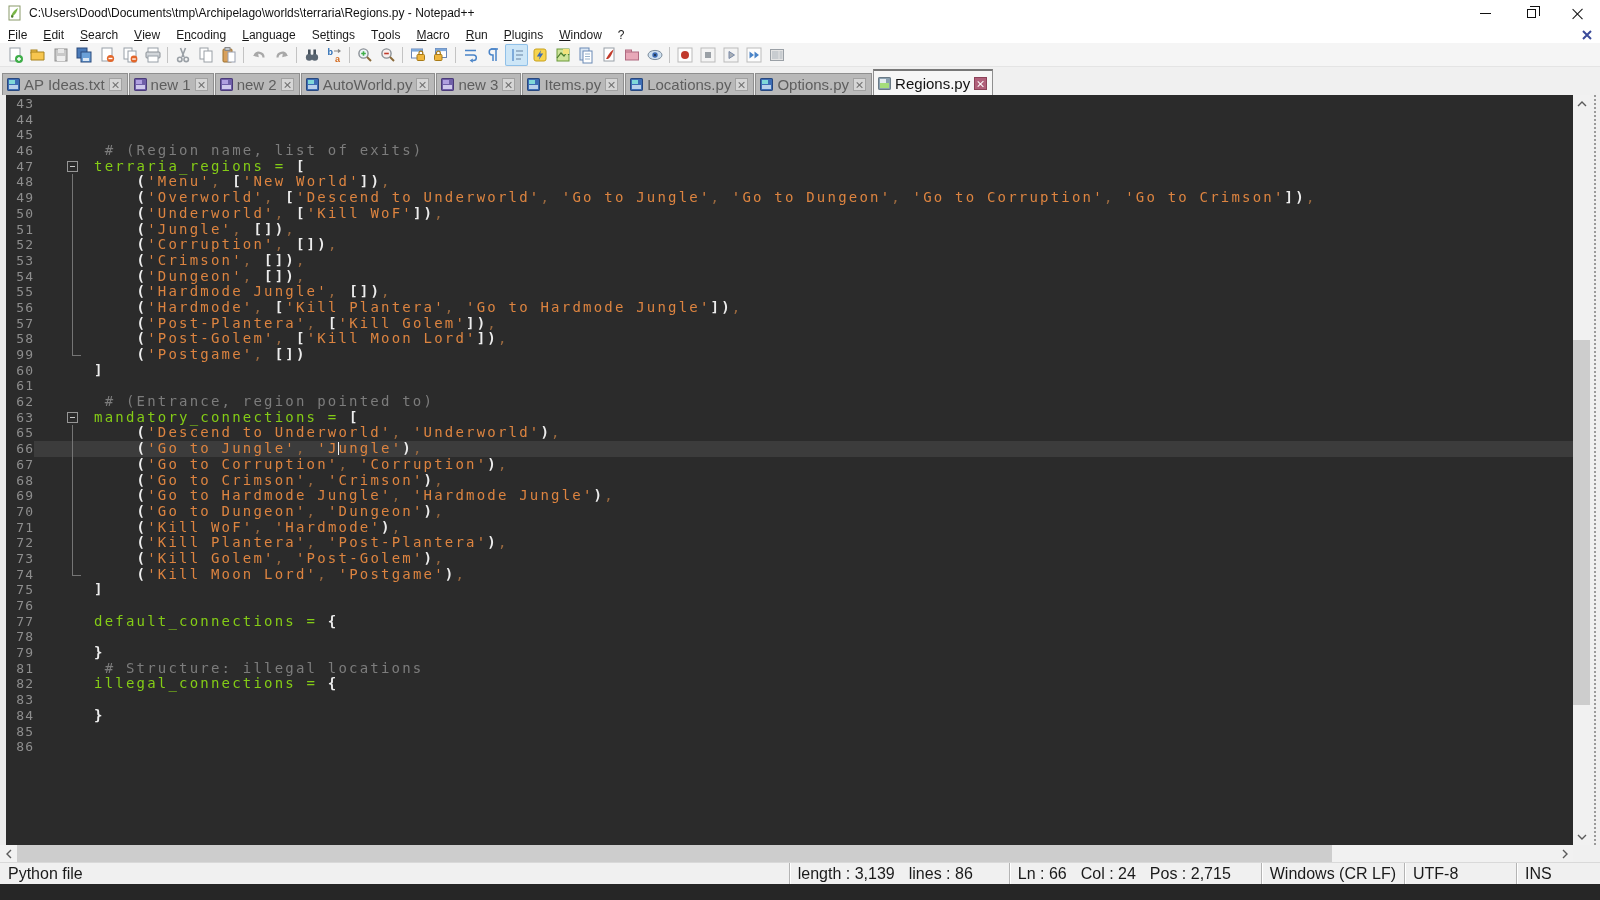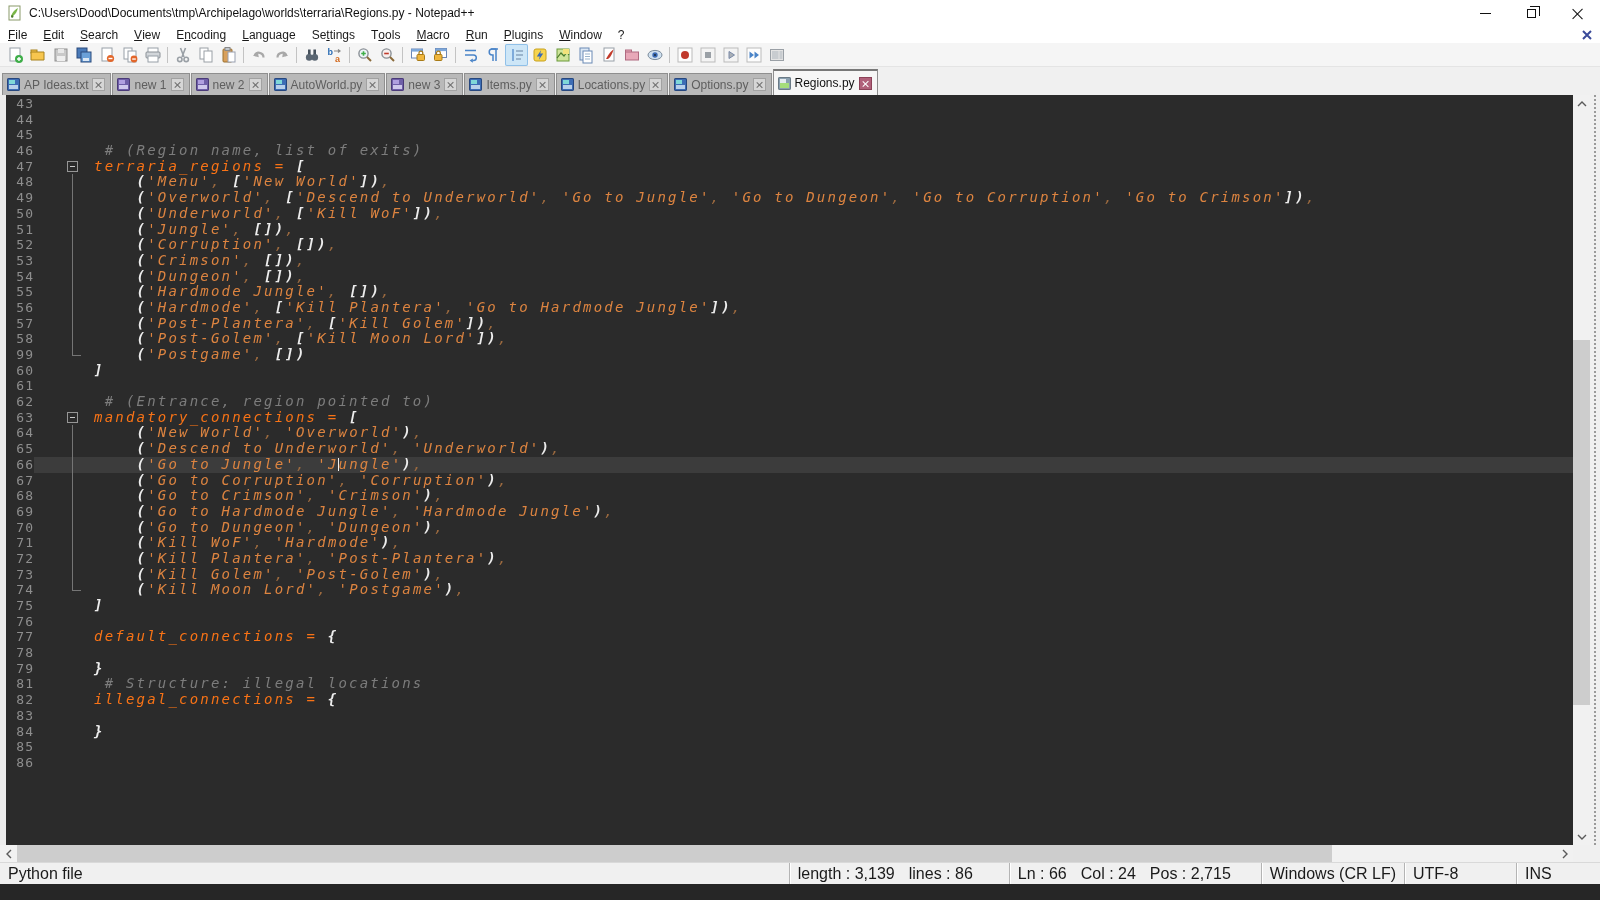--- a/index.html
+++ b/index.html
@@ -29,21 +29,21 @@
 
   
   .toolbar { height:24px; background:#f5f5f5; display:flex; align-items:center; padding-left:3px; flex:0 0 auto; border-bottom:1px solid #e4e4e4; }
   .tb-btn { width:23px; height:22px; display:flex; align-items:center; justify-content:center; border-radius:2px; }
   .tb-btn.pressed { background:#cde6f7; box-shadow:inset 0 0 0 1px #90c0e8; }
   .tb-sep { width:1px; height:16px; background:#c3c3c3; margin:0 3px; }
 
   
   .tabbar { height:28px; background:#f0f0f0; display:flex; align-items:flex-end; padding-left:2px; flex:0 0 auto; }
   .tab { height:22px; margin-right:1px; display:flex; align-items:center; gap:4px; padding:0 5px 0 4px;
-         background:#b9b9b9; border:1px solid #8f8f8f; border-bottom:none; font-size:12px; color:#5e5e5e; white-space:nowrap; }
+         background:#b9b9b9; border:1px solid #8f8f8f; border-bottom:none; font-size:15px; color:#5e5e5e; white-space:nowrap; }
   .tab.active { height:26px; background:#f6f6f6; color:#111; border-top:2px solid #787878; }
   .floppy { width:13px; height:13px; border-radius:2px; position:relative; flex:0 0 auto; }
   .floppy.blue   { background:#3d6db5; box-shadow:inset 0 0 0 1px #27477d; }
   .floppy.blue:before   { content:''; position:absolute; left:2px; top:2px; width:6px; height:4px; background:#7fd8d8; }
   .floppy.blue:after    { content:''; position:absolute; left:2px; bottom:2px; width:9px; height:4px; background:#b8d0ea; }
   .floppy.purple { background:#6f5fa8; box-shadow:inset 0 0 0 1px #4a3a78; }
   .floppy.purple:before { content:''; position:absolute; left:2px; top:2px; width:6px; height:4px; background:#b0a0e0; }
   .floppy.purple:after  { content:''; position:absolute; left:2px; bottom:2px; width:9px; height:4px; background:#cfc8ec; }
   .floppy.green  { background:#8aa0b0; box-shadow:inset 0 0 0 1px #6a7a86; }
   .floppy.green:before  { content:''; position:absolute; left:2px; top:2px; width:6px; height:4px; background:#e4ebf0; }
@@ -62,22 +62,22 @@
               font-family:"DejaVu Sans Mono", monospace; font-size:14px; letter-spacing:2.2px; }
   .ed-row { display:flex; height:15.7px; line-height:15.7px; white-space:pre;gap:10px; }
   .ed-row.cur { background:#3c3c3c; }
   .ln { flex:0 0 28px; text-align:right; color:#8e8e8e; font-size:13px; letter-spacing:1px; background:#2b2b2b; }
   .foldcol { flex:0 0 38px; position:relative; }
   .fbox { position:absolute; left:23px; top:2px; width:11px; height:11px; border:1px solid #969696; background:#2b2b2b; }
   .fbox:after { content:''; position:absolute; left:2px; right:2px; top:4px; height:1px; background:#c8c8c8; }
   .fline:before { content:''; position:absolute; left:28px; top:0; bottom:0; width:1px; background:#757575; }
   .fend:before  { content:''; position:absolute; left:28px; top:0; height:8px; width:1px; background:#757575; }
   .fend:after   { content:''; position:absolute; left:28px; top:8px; width:9px; height:1px; background:#757575; }
-  .code { flex:1 1 auto; padding-left:2px;font-style:italic; }
-  .tk-d { color:#f97316; }
+  .code { flex:1 1 auto; padding-left:2px; }
+  .tk-d { color:#84cc16; }
   .tk-b { color:#ededed; font-weight:bold; }
   .tk-s { color:#dd8440; }
   .tk-p { color:#9c6a3f; }
   .tk-c { color:#7c7c7c; }
   .caret { display:inline-block; width:1.5px; height:13px; background:#f2f2f2; vertical-align:-2px; margin:0 -0.75px; }
 
   
   .vscroll { position:absolute; right:10px; top:0; bottom:0; width:17px; background:#f1f1f1; }
   .varrow { position:absolute; left:0; width:17px; height:17px; display:flex; align-items:center; justify-content:center; background:#f1f1f1; }
   .varrow.up { top:0; } .varrow.down { bottom:0; }
@@ -446,21 +446,20 @@
         <div class="ed-row"><span class="ln">54</span><span class="foldcol fline"></span><span class="code"><span class="tk-d">    </span><span class="tk-b">(</span><span class="tk-s">'Dungeon'</span><span class="tk-p">,</span><span class="tk-d"> </span><span class="tk-b">[])</span><span class="tk-p">,</span></span></div>
         <div class="ed-row"><span class="ln">55</span><span class="foldcol fline"></span><span class="code"><span class="tk-d">    </span><span class="tk-b">(</span><span class="tk-s">'Hardmode Jungle'</span><span class="tk-p">,</span><span class="tk-d"> </span><span class="tk-b">[])</span><span class="tk-p">,</span></span></div>
         <div class="ed-row"><span class="ln">56</span><span class="foldcol fline"></span><span class="code"><span class="tk-d">    </span><span class="tk-b">(</span><span class="tk-s">'Hardmode'</span><span class="tk-p">,</span><span class="tk-d"> </span><span class="tk-b">[</span><span class="tk-s">'Kill Plantera'</span><span class="tk-p">,</span><span class="tk-d"> </span><span class="tk-s">'Go to Hardmode Jungle'</span><span class="tk-b">])</span><span class="tk-p">,</span></span></div>
         <div class="ed-row"><span class="ln">57</span><span class="foldcol fline"></span><span class="code"><span class="tk-d">    </span><span class="tk-b">(</span><span class="tk-s">'Post-Plantera'</span><span class="tk-p">,</span><span class="tk-d"> </span><span class="tk-b">[</span><span class="tk-s">'Kill Golem'</span><span class="tk-b">])</span><span class="tk-p">,</span></span></div>
         <div class="ed-row"><span class="ln">58</span><span class="foldcol fline"></span><span class="code"><span class="tk-d">    </span><span class="tk-b">(</span><span class="tk-s">'Post-Golem'</span><span class="tk-p">,</span><span class="tk-d"> </span><span class="tk-b">[</span><span class="tk-s">'Kill Moon Lord'</span><span class="tk-b">])</span><span class="tk-p">,</span></span></div>
         <div class="ed-row"><span class="ln">99</span><span class="foldcol fend"></span><span class="code"><span class="tk-d">    </span><span class="tk-b">(</span><span class="tk-s">'Postgame'</span><span class="tk-p">,</span><span class="tk-d"> </span><span class="tk-b">[])</span></span></div>
         <div class="ed-row"><span class="ln">60</span><span class="foldcol"></span><span class="code"><span class="tk-b">]</span></span></div>
         <div class="ed-row"><span class="ln">61</span><span class="foldcol"></span><span class="code"></span></div>
         <div class="ed-row"><span class="ln">62</span><span class="foldcol"></span><span class="code"><span class="tk-c"> # (Entrance, region pointed to)</span></span></div>
         <div class="ed-row"><span class="ln">63</span><span class="foldcol"><span class="fbox"></span></span><span class="code"><span class="tk-d">mandatory_connections = </span><span class="tk-b">[</span></span></div>
-        <div class="ed-row"><span class="ln">64</span><span class="foldcol fline"></span><span class="code"><span class="tk-d">    </span><span class="tk-b">(</span><span class="tk-s">'New World'</span><span class="tk-p">,</span><span class="tk-d"> </span><span class="tk-s">'Overworld'</span><span class="tk-b">)</span><span class="tk-p">,</span></span></div>
         <div class="ed-row"><span class="ln">65</span><span class="foldcol fline"></span><span class="code"><span class="tk-d">    </span><span class="tk-b">(</span><span class="tk-s">'Descend to Underworld'</span><span class="tk-p">,</span><span class="tk-d"> </span><span class="tk-s">'Underworld'</span><span class="tk-b">)</span><span class="tk-p">,</span></span></div>
         <div class="ed-row cur"><span class="ln">66</span><span class="foldcol fline"></span><span class="code"><span class="tk-d">    </span><span class="tk-b">(</span><span class="tk-s">'Go to Jungle'</span><span class="tk-p">,</span><span class="tk-d"> </span><span class="tk-s">'J</span><span class="caret"></span><span class="tk-s">ungle'</span><span class="tk-b">)</span><span class="tk-p">,</span></span></div>
         <div class="ed-row"><span class="ln">67</span><span class="foldcol fline"></span><span class="code"><span class="tk-d">    </span><span class="tk-b">(</span><span class="tk-s">'Go to Corruption'</span><span class="tk-p">,</span><span class="tk-d"> </span><span class="tk-s">'Corruption'</span><span class="tk-b">)</span><span class="tk-p">,</span></span></div>
         <div class="ed-row"><span class="ln">68</span><span class="foldcol fline"></span><span class="code"><span class="tk-d">    </span><span class="tk-b">(</span><span class="tk-s">'Go to Crimson'</span><span class="tk-p">,</span><span class="tk-d"> </span><span class="tk-s">'Crimson'</span><span class="tk-b">)</span><span class="tk-p">,</span></span></div>
         <div class="ed-row"><span class="ln">69</span><span class="foldcol fline"></span><span class="code"><span class="tk-d">    </span><span class="tk-b">(</span><span class="tk-s">'Go to Hardmode Jungle'</span><span class="tk-p">,</span><span class="tk-d"> </span><span class="tk-s">'Hardmode Jungle'</span><span class="tk-b">)</span><span class="tk-p">,</span></span></div>
         <div class="ed-row"><span class="ln">70</span><span class="foldcol fline"></span><span class="code"><span class="tk-d">    </span><span class="tk-b">(</span><span class="tk-s">'Go to Dungeon'</span><span class="tk-p">,</span><span class="tk-d"> </span><span class="tk-s">'Dungeon'</span><span class="tk-b">)</span><span class="tk-p">,</span></span></div>
         <div class="ed-row"><span class="ln">71</span><span class="foldcol fline"></span><span class="code"><span class="tk-d">    </span><span class="tk-b">(</span><span class="tk-s">'Kill WoF'</span><span class="tk-p">,</span><span class="tk-d"> </span><span class="tk-s">'Hardmode'</span><span class="tk-b">)</span><span class="tk-p">,</span></span></div>
         <div class="ed-row"><span class="ln">72</span><span class="foldcol fline"></span><span class="code"><span class="tk-d">    </span><span class="tk-b">(</span><span class="tk-s">'Kill Plantera'</span><span class="tk-p">,</span><span class="tk-d"> </span><span class="tk-s">'Post-Plantera'</span><span class="tk-b">)</span><span class="tk-p">,</span></span></div>
         <div class="ed-row"><span class="ln">73</span><span class="foldcol fline"></span><span class="code"><span class="tk-d">    </span><span class="tk-b">(</span><span class="tk-s">'Kill Golem'</span><span class="tk-p">,</span><span class="tk-d"> </span><span class="tk-s">'Post-Golem'</span><span class="tk-b">)</span><span class="tk-p">,</span></span></div>
         <div class="ed-row"><span class="ln">74</span><span class="foldcol fend"></span><span class="code"><span class="tk-d">    </span><span class="tk-b">(</span><span class="tk-s">'Kill Moon Lord'</span><span class="tk-p">,</span><span class="tk-d"> </span><span class="tk-s">'Postgame'</span><span class="tk-b">)</span><span class="tk-p">,</span></span></div>

